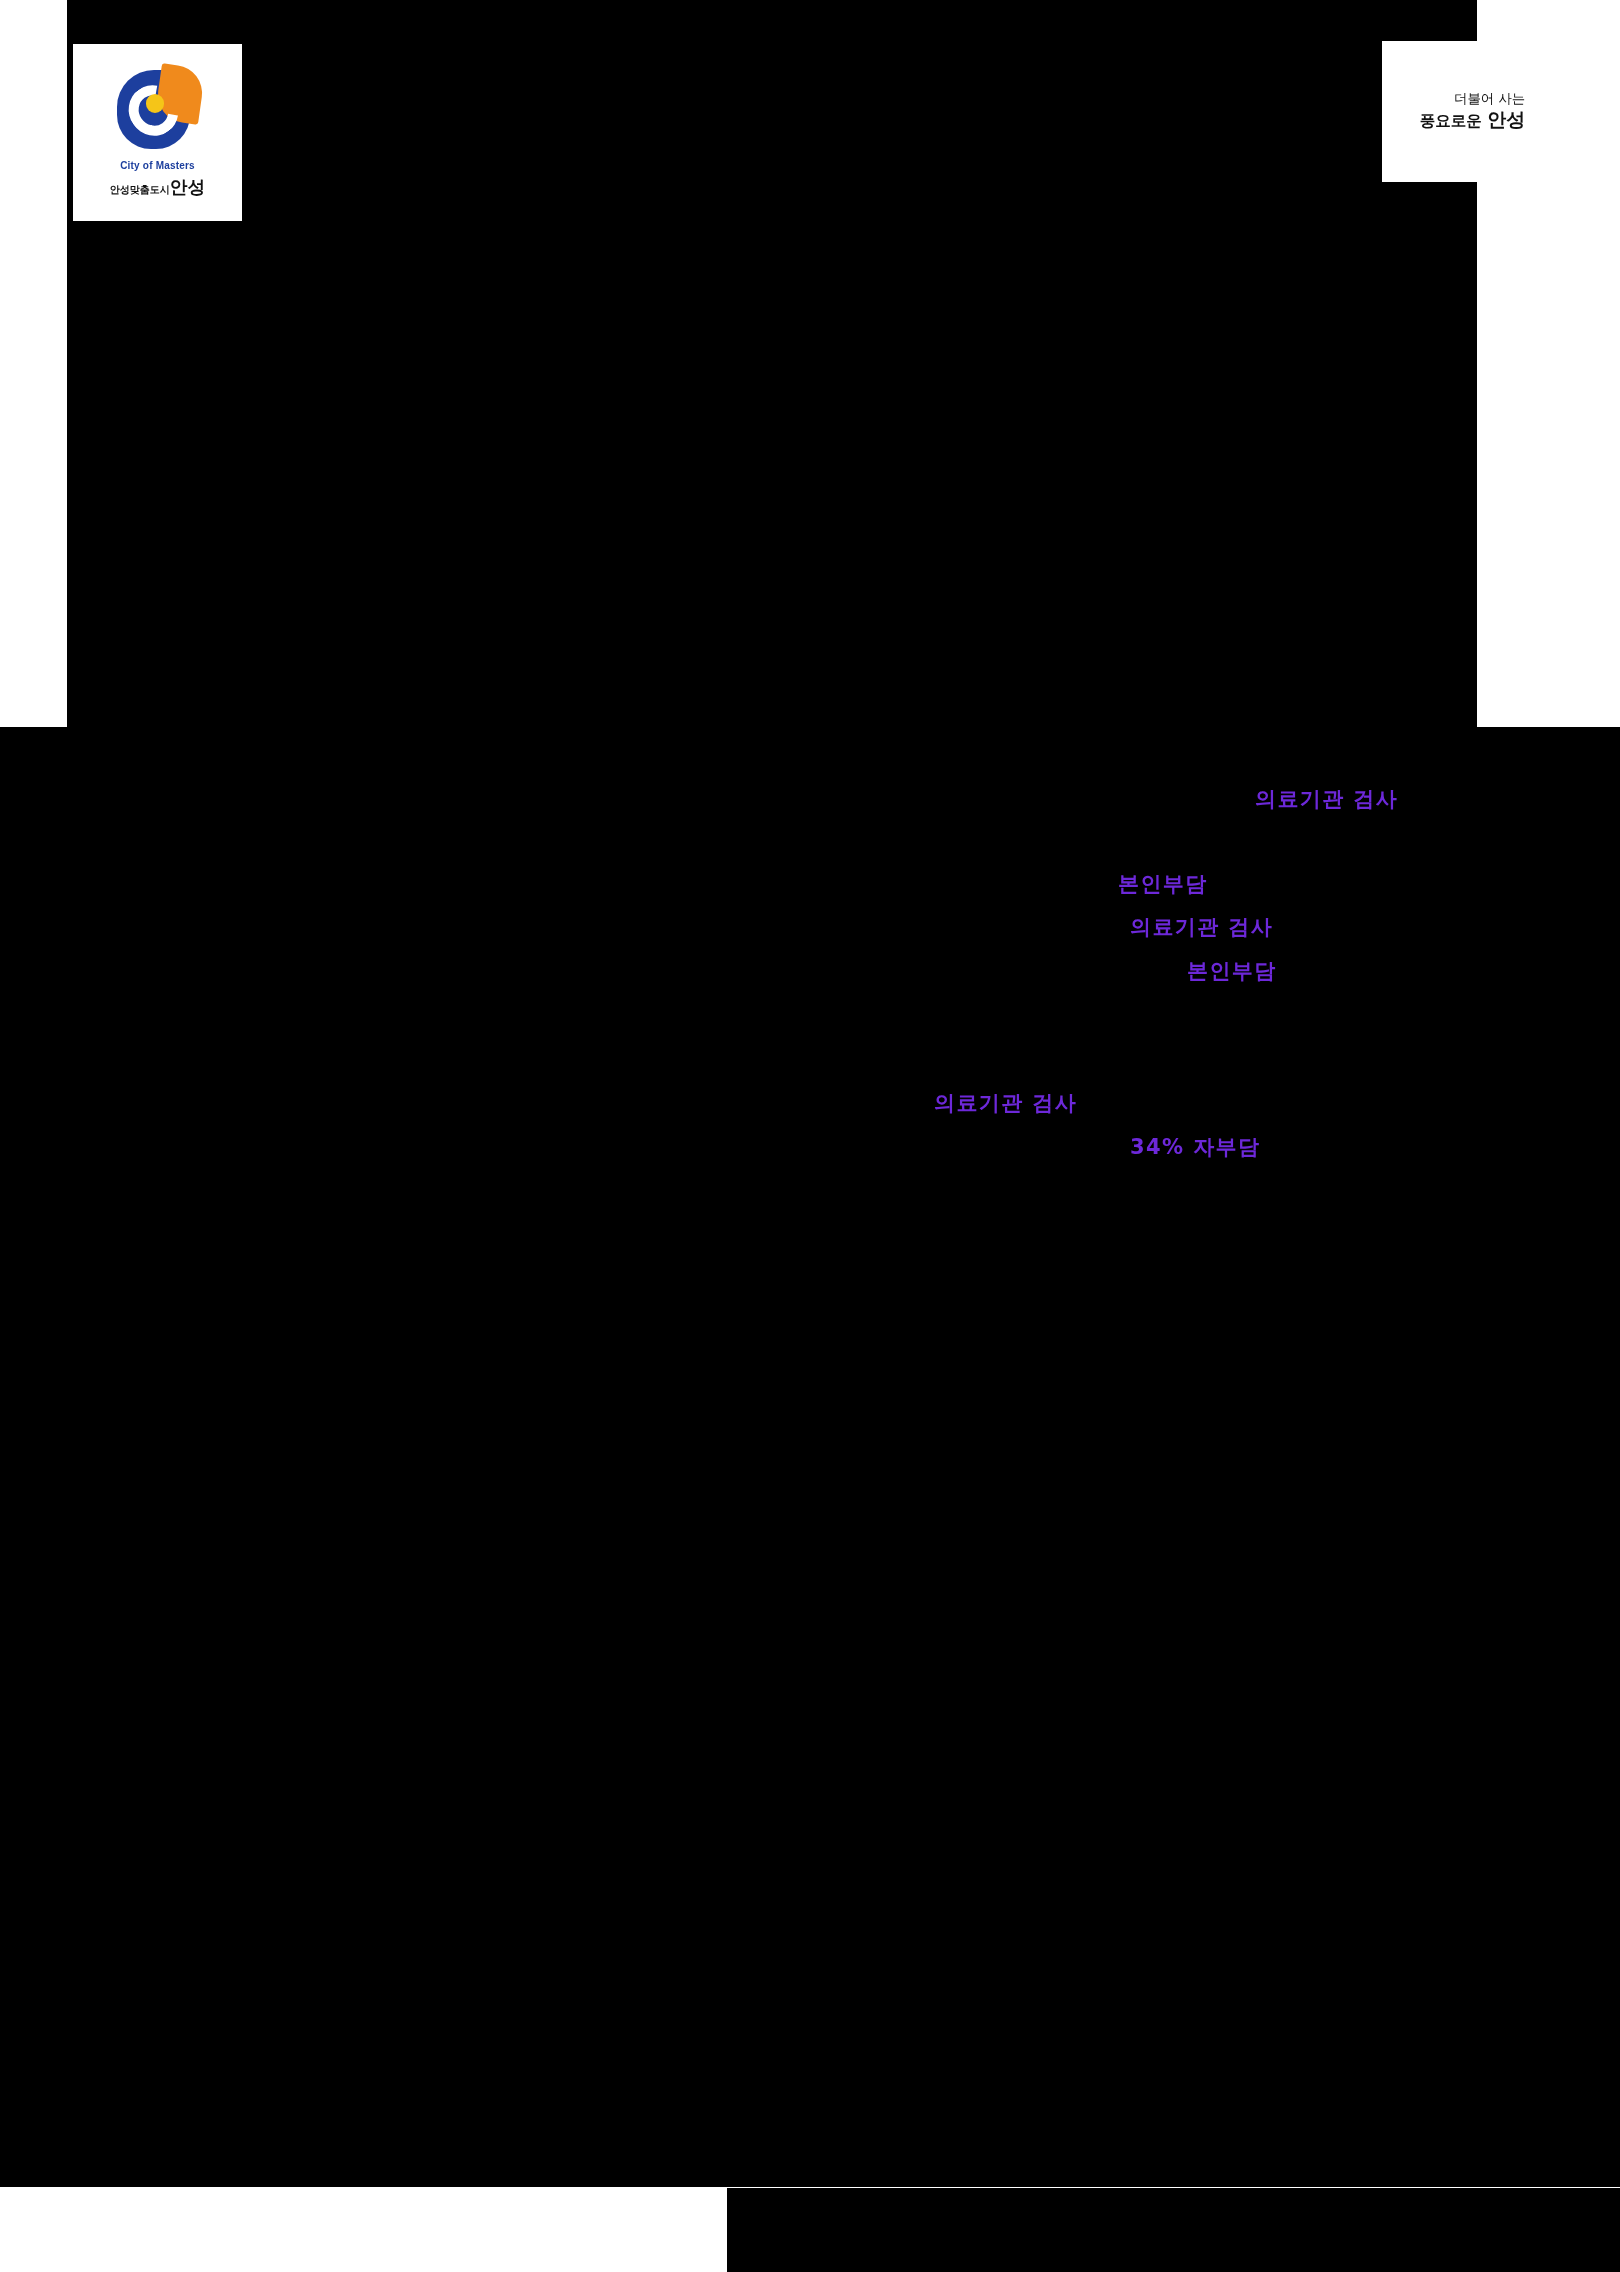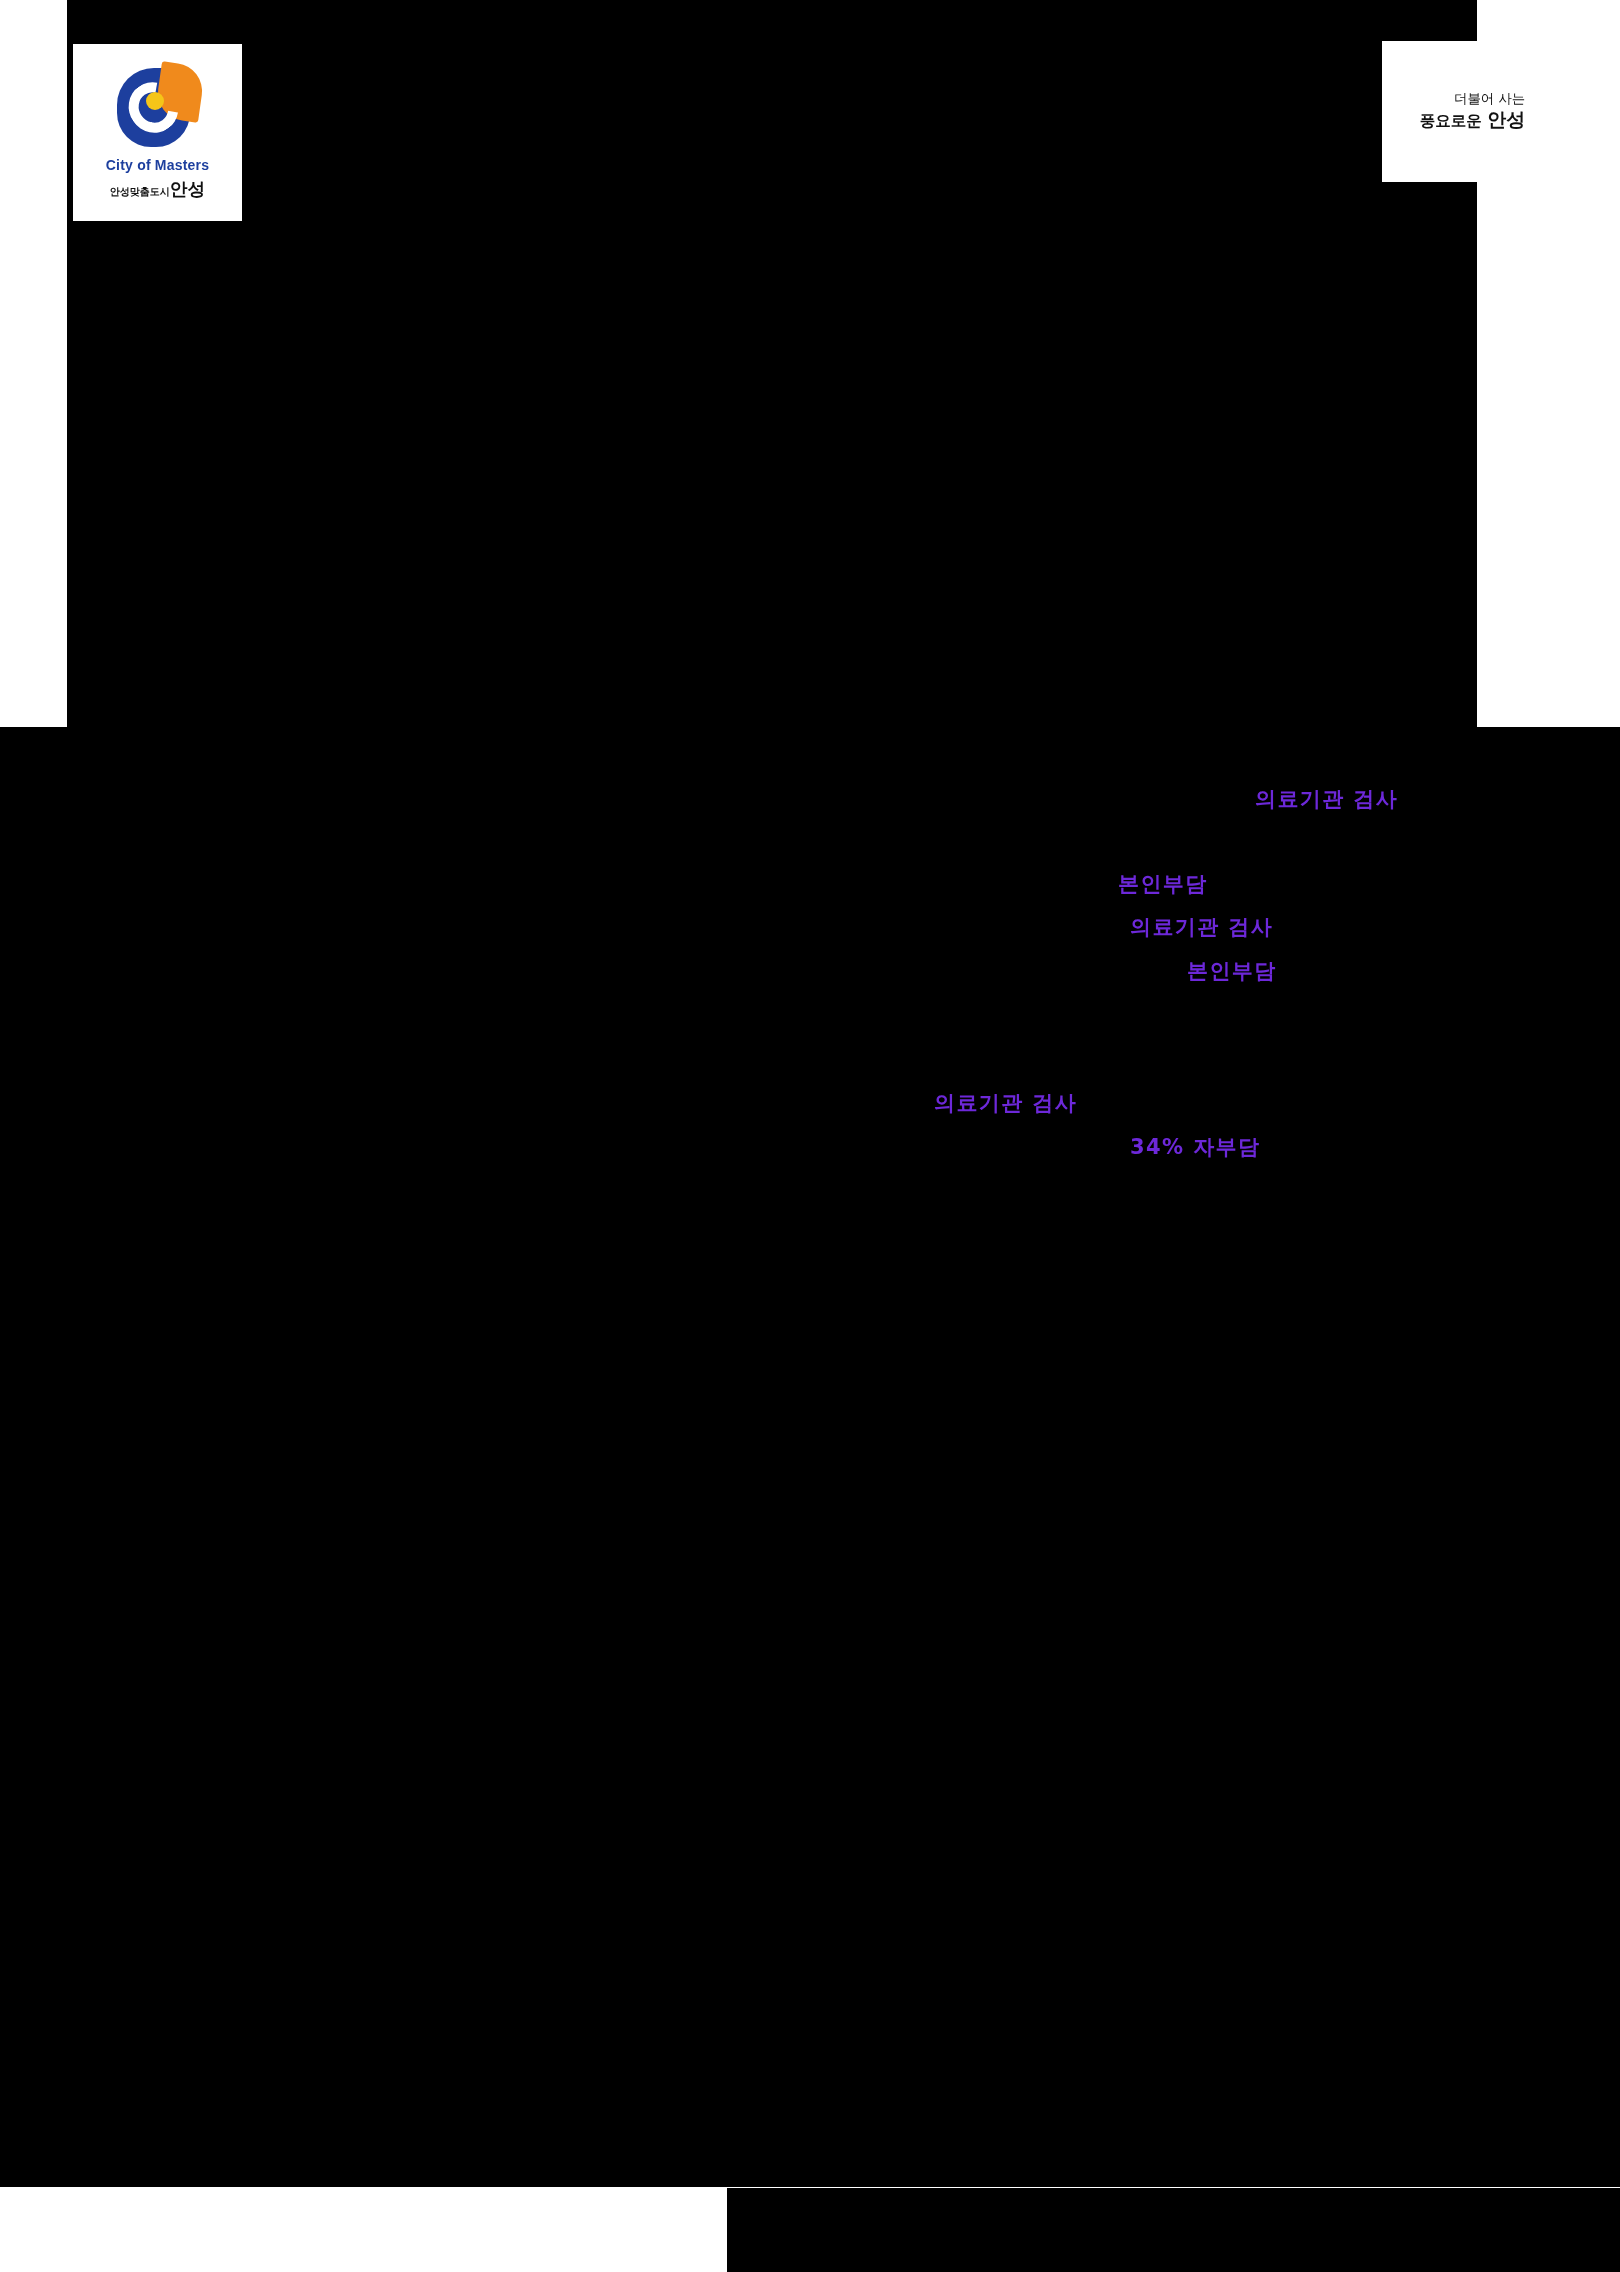--- a/index.html
+++ b/index.html
@@ -108,21 +108,21 @@
   #logo-left .mark .yellow-dot {
     position: absolute;
     left: 35px;
     top: 28px;
     width: 18.4px;
     height: 18.4px;
     background: #f5c518;
     border-radius: 50%;
   }
   #logo-left .en {
-    font-size: 14px;
+    font-size: 10px;
     font-weight: bold;
     color: #1d3f9e;
     letter-spacing: 0.2px;
   }
   #logo-left .kr {
     margin-top: 4.2px;
     font-size: 10px;
     font-weight: bold;
     color: #111111;
     display: flex;

